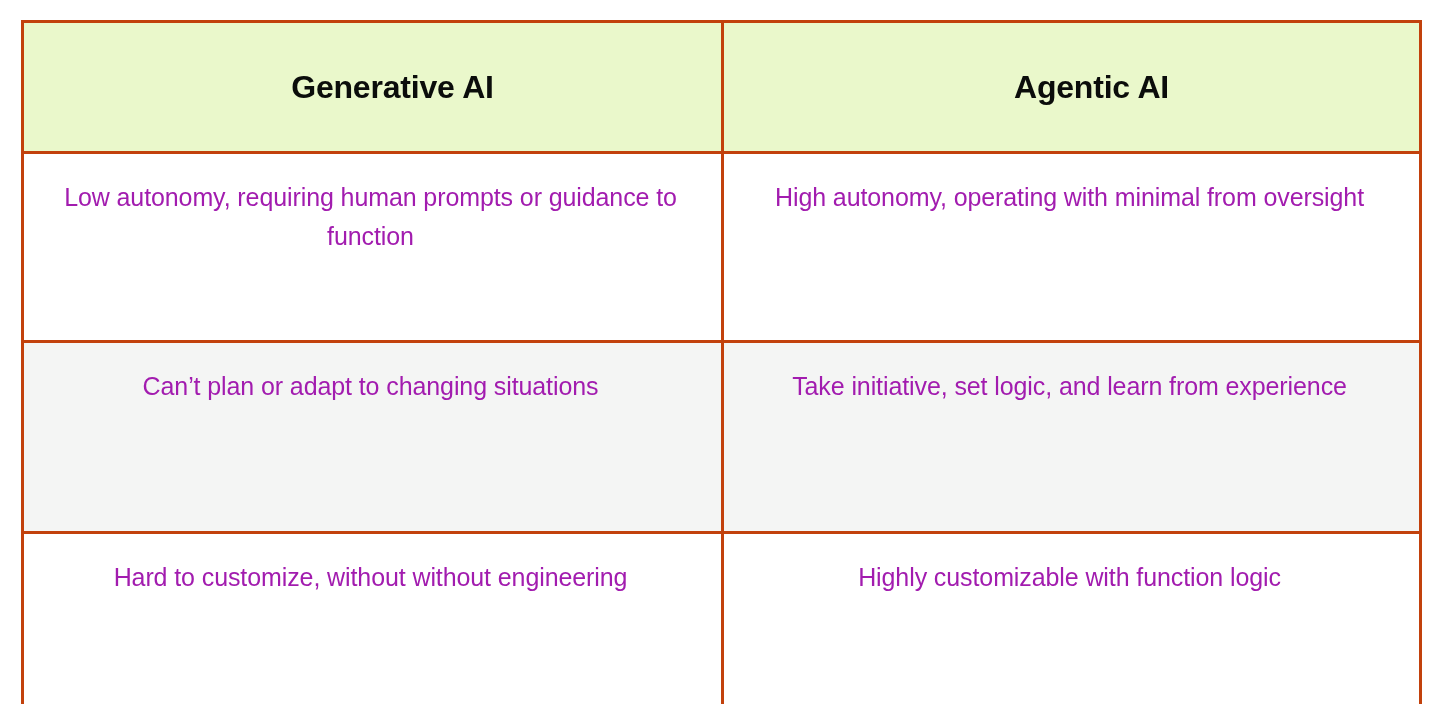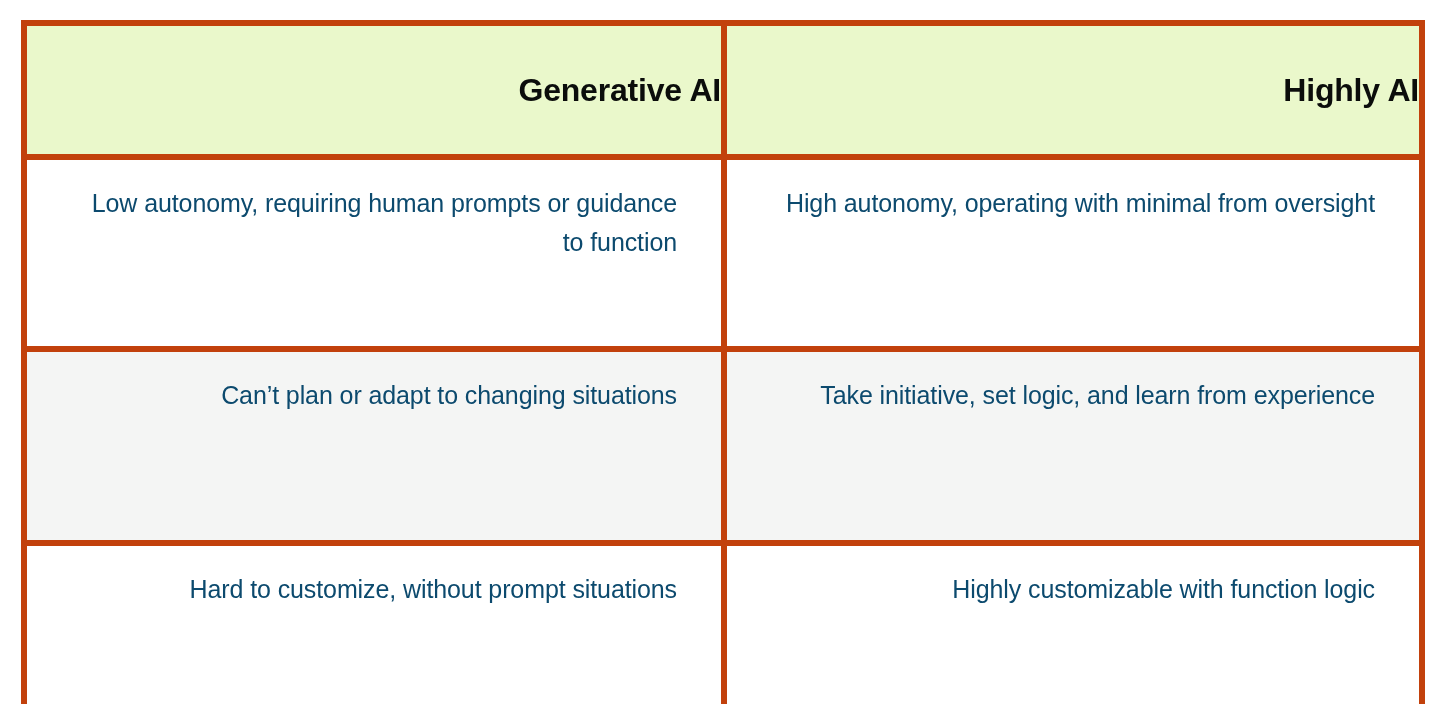--- a/index.html
+++ b/index.html
@@ -32,23 +32,23 @@
     border-collapse: collapse;
     table-layout: fixed;
     background: #ffffff;
   }
 
   .comparison-table col.col-left  { width: 700px; }
   .comparison-table col.col-right { width: 698px; }
 
   .comparison-table th,
   .comparison-table td {
-    border: 6px solid #c2410c;
+    border: 3px solid #c2410c;
     vertical-align: top;
-    text-align: right;
+    text-align: center;
     padding: 0;
   }
 
   
   .comparison-table thead th {
     background: #eaf8cb;
     height: 128px;
     vertical-align: middle;
     padding: 0 0 0 40px;
   }
@@ -67,21 +67,21 @@
 
   .comparison-table tbody td {
     padding: 24px 44px 24px 40px;
   }
   .cell-text {
     display: block;
     font-size: 25px;
     font-weight: 400;
     line-height: 1.55;
     letter-spacing: -0.1px;
-    color: #0c4a6e;
+    color: #a21caf;
   }
 
   .r1 td { height: 138px; }
   .r2 td { height: 140px; }
   .r3 td { height: 137px; }
 </style>
 </head>
 <body>
 
 <div class="page">
@@ -91,21 +91,21 @@
       <col class="col-left">
       <col class="col-right">
     </colgroup>
 
     <thead>
       <tr>
         <th>
           <span class="head-label">Generative AI</span>
         </th>
         <th>
-          <span class="head-label">Highly AI</span>
+          <span class="head-label">Agentic AI</span>
         </th>
       </tr>
     </thead>
 
     <tbody>
 
       <tr class="row-odd r1">
         <td>
           <span class="cell-text">Low autonomy, requiring human prompts or guidance to function</span>
         </td>
@@ -118,21 +118,21 @@
         <td>
           <span class="cell-text">Can’t plan or adapt to changing situations</span>
         </td>
         <td>
           <span class="cell-text">Take initiative, set logic, and learn from experience</span>
         </td>
       </tr>
 
       <tr class="row-odd r3">
         <td>
-          <span class="cell-text">Hard to customize, without prompt situations</span>
+          <span class="cell-text">Hard to customize, without without engineering</span>
         </td>
         <td>
           <span class="cell-text">Highly customizable with function logic</span>
         </td>
       </tr>
 
     </tbody>
   </table>
 
 </div>

